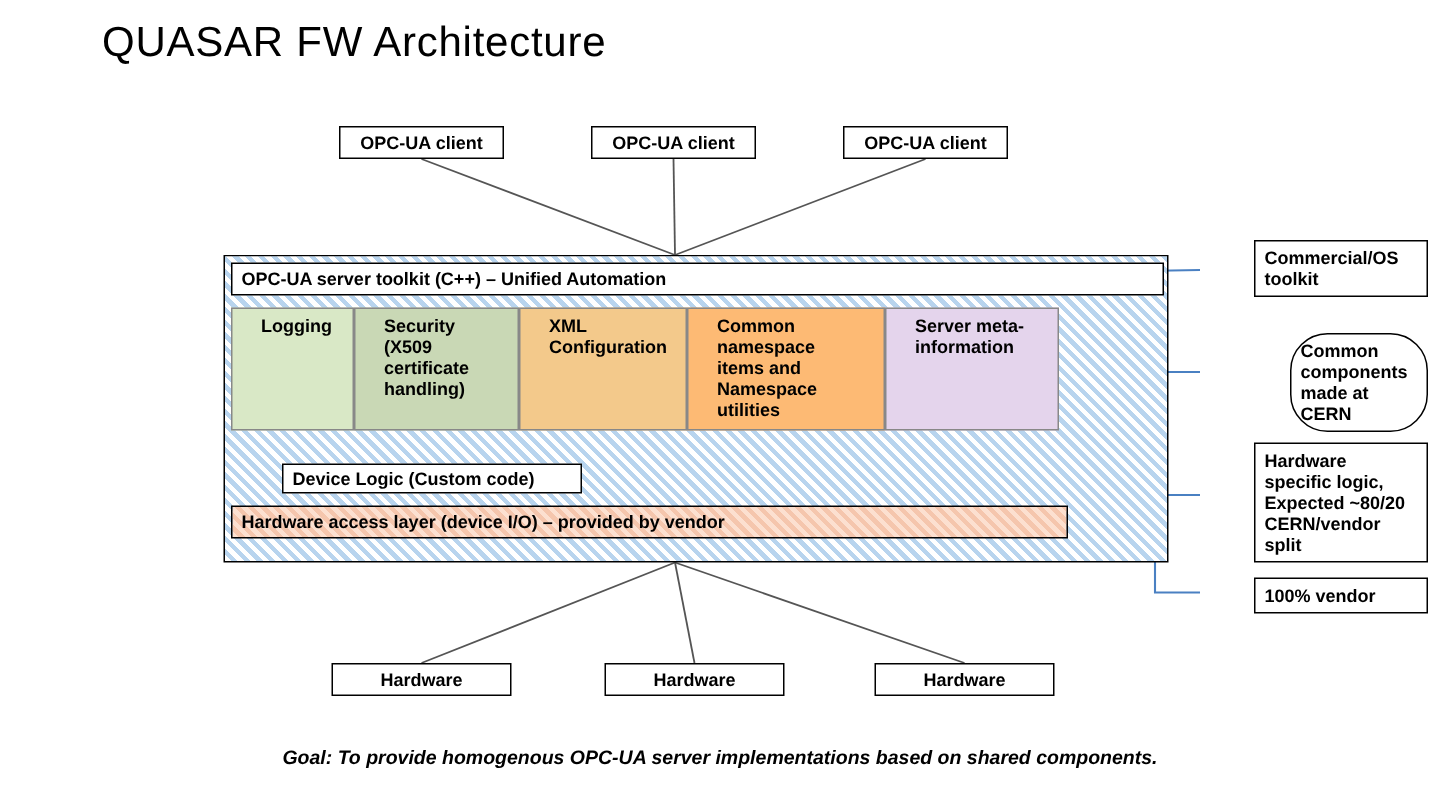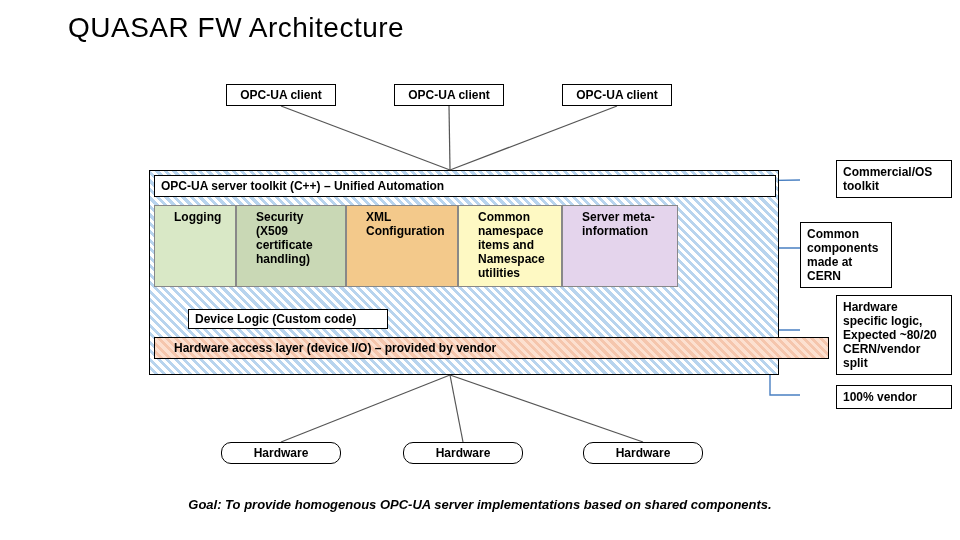--- a/index.html
+++ b/index.html
@@ -17,37 +17,37 @@
     position: absolute; inset: 0;
     background: repeating-linear-gradient(45deg, #fff, #fff 3px, #b8d4ee 3px, #b8d4ee 6px);
   }
   .toolkit-bar { position: absolute; left: 4px; top: 4px; width: 622px; height: 22px; background: #fff; border: 1px solid #000; font-size: 12px; font-weight: 700; display: flex; align-items: center; padding: 0 6px; }
 
   .comp-row { position: absolute; left: 4px; top: 34px; width: 622px; height: 82px; display: flex; }
   .comp { border: 1px solid #888; font-size: 12px; font-weight: 700; padding: 4px 19px; display: flex; align-items: flex-start; }
   .c-log { width: 82px; background: #d9e8c6; }
   .c-sec { width: 110px; background: #c9d8b5; }
   .c-xml { width: 112px; background: #f3c98b; }
-  .c-ns  { width: 104px; background: #fef9c3; }
+  .c-ns  { width: 132px; background: #fdba74; }
   .c-meta{ width: 116px; background: #e4d4ec; }
   .c-gap { flex: 1; background: transparent; border: none; }
 
   .device-logic { position: absolute; left: 38px; top: 138px; width: 200px; height: 20px; background: #fff; border: 1px solid #000; font-size: 12px; font-weight: 700; display: flex; align-items: center; padding: 0 6px; }
-  .hw-access { position: absolute; left: 4px; top: 166px; width: 675px; height: 22px; border: 1px solid #000; font-size: 12px; font-weight: 700; display: flex; align-items: center; padding: 0 19px;
+  .hw-access { position: absolute; left: 4px; top: 166px; width: 558px; height: 22px; border: 1px solid #000; font-size: 12px; font-weight: 700; display: flex; align-items: center; padding: 0 6px;
     background: repeating-linear-gradient(45deg, #fce0d0, #fce0d0 3px, #f5c6ad 3px, #f5c6ad 6px);
   }
 
-  .hw-box { width: 120px; height: 22px; top: 442px; border-radius: 10px; }
+  .hw-box { width: 120px; height: 22px; top: 442px; }
   .hw1 { left: 221px; }
   .hw2 { left: 403px; }
   .hw3 { left: 583px; }
 
   .label-box { position: absolute; border: 1.5px solid #000; background: #fff; font-size: 12px; font-weight: 700; padding: 4px 6px; margin-left: 36px; }
   .lbl-commercial { left: 800px; top: 160px; width: 116px; }
-  .lbl-cern { left: 764px; top: 222px; width: 92px; }
+  .lbl-cern { left: 824px; top: 222px; width: 92px; border-radius: 25px; }
   .lbl-hw { left: 800px; top: 295px; width: 116px; }
   .lbl-vendor { left: 800px; top: 385px; width: 116px; font-weight: 700; border: 1.5px solid #000; }
 
   svg.lines { position: absolute; left: 0; top: 0; width: 960px; height: 540px; pointer-events: none; }
   .line { stroke: #555; stroke-width: 1.2; fill: none; }
   .blue-line { stroke: #4a80c2; stroke-width: 1.4; fill: none; }
   .dot { fill: #4a80c2; }
 
   .goal { position: absolute; left: 0; width: 960px; top: 497px; text-align: center; font-size: 13px; font-weight: 700; font-style: italic; }
 </style>

